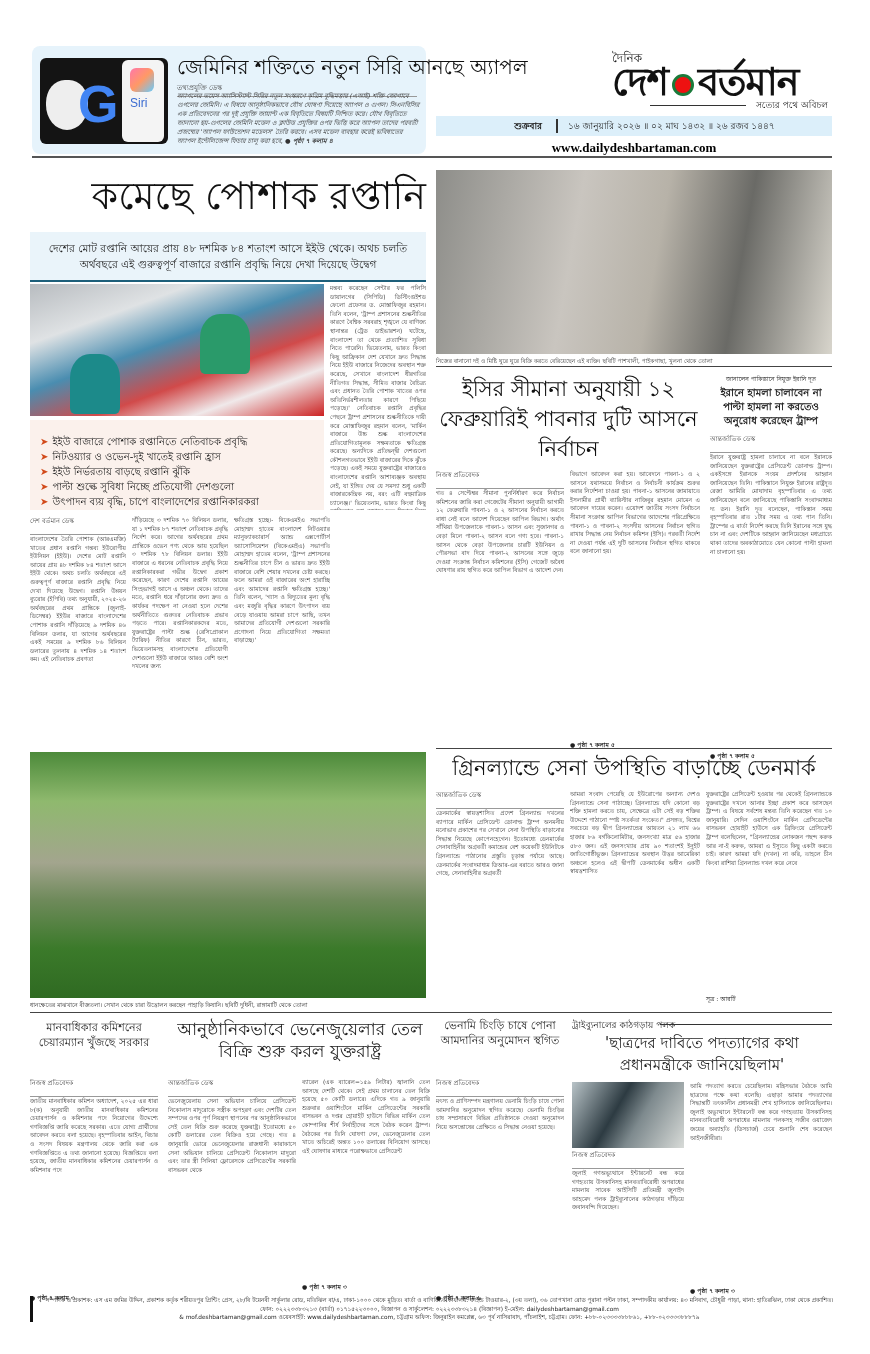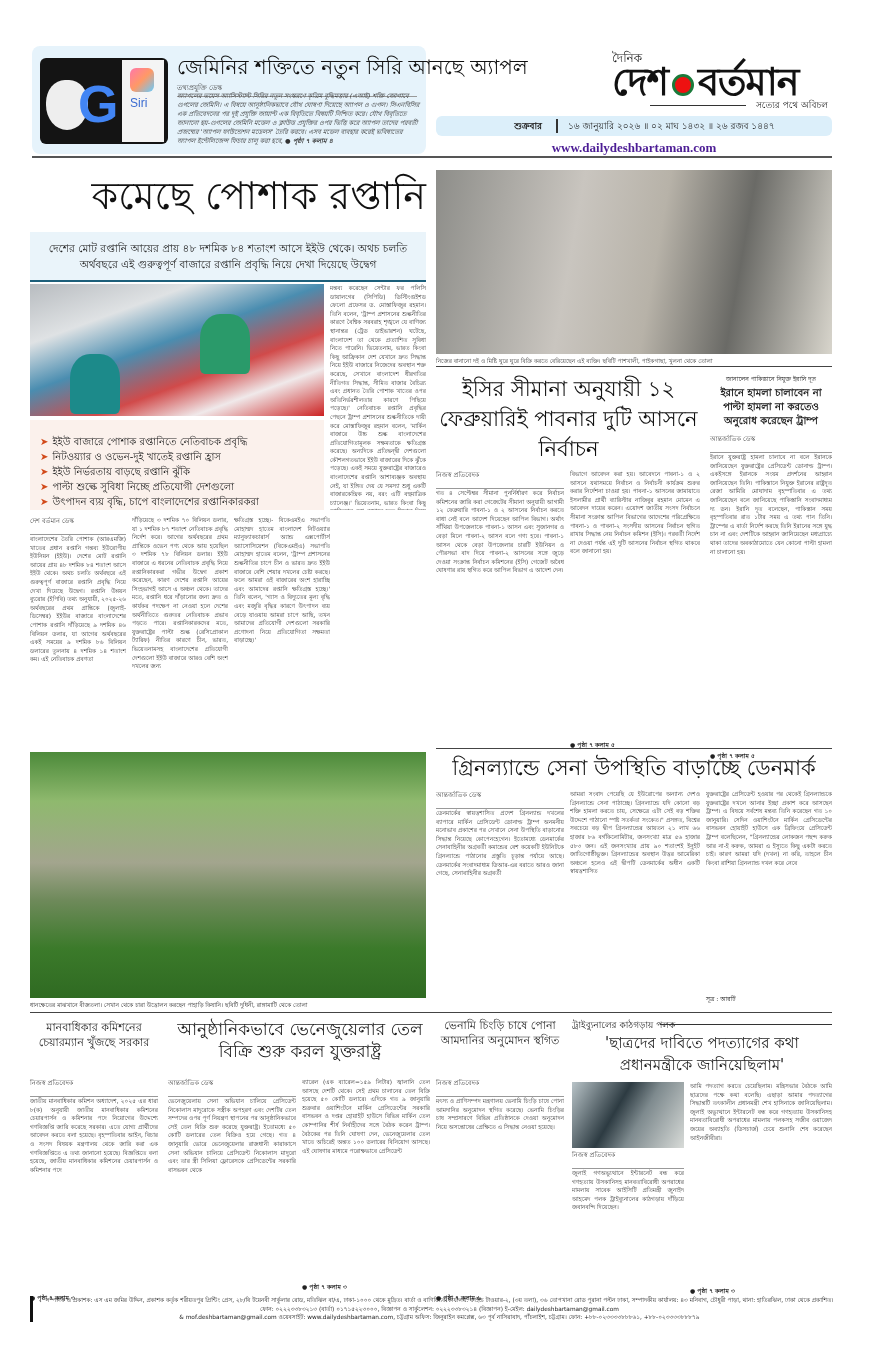--- a/index.html
+++ b/index.html
@@ -2,36 +2,36 @@
 <html><head>
 <meta charset="utf-8">
 <style>
   * { box-sizing: border-box; margin: 0; padding: 0; }
   body { width: 870px; height: 1354px; background: #fff; font-family: "DejaVu Sans", sans-serif; color: #222; overflow: hidden; position: relative; }
   .abs { position: absolute; }
   .teaser { left: 32px; top: 46px; width: 394px; height: 108px; background: #e6f3fb; border-radius: 8px; }
   .teaser-img { left: 8px; top: 12px; width: 128px; height: 86px; background: #141414; border-radius: 6px; overflow: hidden; }
   .apple { left: 6px; top: 22px; width: 42px; height: 50px; background: #eee; border-radius: 45% 45% 50% 50%; }
   .gletter { left: 38px; top: 20px; font: bold 52px "Liberation Sans", sans-serif; color: #4285f4; line-height: 52px; }
-  .phone { left: 82px; top: 2px; width: 42px; height: 82px; background: #f4f4f4; border-radius: 0; }
+  .phone { left: 82px; top: 2px; width: 42px; height: 82px; background: #f4f4f4; border-radius: 6px; }
   .siri-logo { left: 8px; top: 8px; width: 24px; height: 24px; border-radius: 6px; background: linear-gradient(135deg,#f7a,#f96,#6cf); }
   .siri-text { left: 8px; top: 36px; font: 12px "Liberation Sans", sans-serif; color: #3a6bd1; }
   .teaser-title { left: 145px; top: 6px; font-size: 20px; color: #111; white-space: nowrap; }
   .teaser-desk { left: 145px; top: 36px; width: 240px; font-size: 7px; color: #444; border-bottom: 1px solid #999; padding-bottom: 2px; }
   .teaser-body { left: 145px; top: 46px; width: 244px; font-size: 6.4px; line-height: 9px; color: #333; font-style: italic; }
   .masthead-daily { left: 612px; top: 49px; font-size: 12px; }
   .masthead-name { left: 612px; top: 60px; font-size: 38px; font-weight: bold; letter-spacing: -1px; color: #111; white-space: nowrap; line-height: 44px; text-align: center; }
   .flag-dot { display: inline-block; width: 22px; height: 22px; border-radius: 50%; background: #e11; border: 3px solid #1a7a3a; vertical-align: middle; margin: 0 4px; }
   .tagline { left: 660px; top: 98px; width: 168px; font-size: 9px; text-align: right; border-top: 0; }
   .tagline-line { left: 650px; top: 105px; width: 96px; height: 1px; background: #333; }
-  .datebar { left: 436px; top: 116px; width: 396px; height: 20px; background: #dceffa; font-size: 9px; display: flex; align-items: center; border-radius: 6px; }
+  .datebar { left: 436px; top: 116px; width: 396px; height: 20px; background: #dceffa; font-size: 9px; display: flex; align-items: center; }
   .datebar .day { width: 110px; text-align: right; padding-right: 4px; font-weight: bold; }
   .datebar .sep { width: 2px; height: 14px; border-left: 1px solid #333; border-right: 1px solid #333; margin: 0 10px; }
   .datebar .dates { flex: 1; }
-  .website { left: 436px; top: 140px; width: 396px; text-align: center; font: bold 13px "Liberation Serif", serif; color: #4c1d95; }
+  .website { left: 436px; top: 140px; width: 396px; text-align: center; font: bold 13px "Liberation Serif", serif; color: #000000; }
   .topline { left: 32px; top: 156px; width: 800px; height: 2px; background: #555; }
   .main-title { left: 30px; top: 166px; width: 396px; text-align: right; font-size: 38px; color: #111; white-space: nowrap; }
   .sub-box { left: 30px; top: 232px; width: 396px; height: 50px; background: #eaf4fa; border-bottom: 2px solid #1d5f7a; font-size: 10.5px; text-align: center; padding-top: 8px; line-height: 16px; }
   .photo-garment { left: 30px; top: 284px; width: 294px; height: 132px; background: linear-gradient(160deg,#b8bcc0 0%,#dfe2e4 25%,#4a8db0 45%,#d14a4a 65%,#f0e9ea 80%,#c22 100%); }
   .photo-garment .worker { position:absolute; width: 50px; height: 60px; border-radius: 40% 40% 10% 10%; background: #1c8a8a; }
   .bullet-box { left: 30px; top: 420px; width: 294px; height: 90px; background: #fbf1ec; padding: 14px 17px 0 10px; }
   .bullet { font-size: 10px; line-height: 15px; white-space: nowrap; }
   .bullet .arrow { color: #d24a1a; font-weight: bold; margin-right: 4px; }
   .col-text { font-size: 5.8px; line-height: 8.6px; color: #333; text-align: justify; overflow: hidden; }
   .desk { font-size: 6.5px; color: #444; border-bottom: 1px solid #999; padding-bottom: 7px; }

